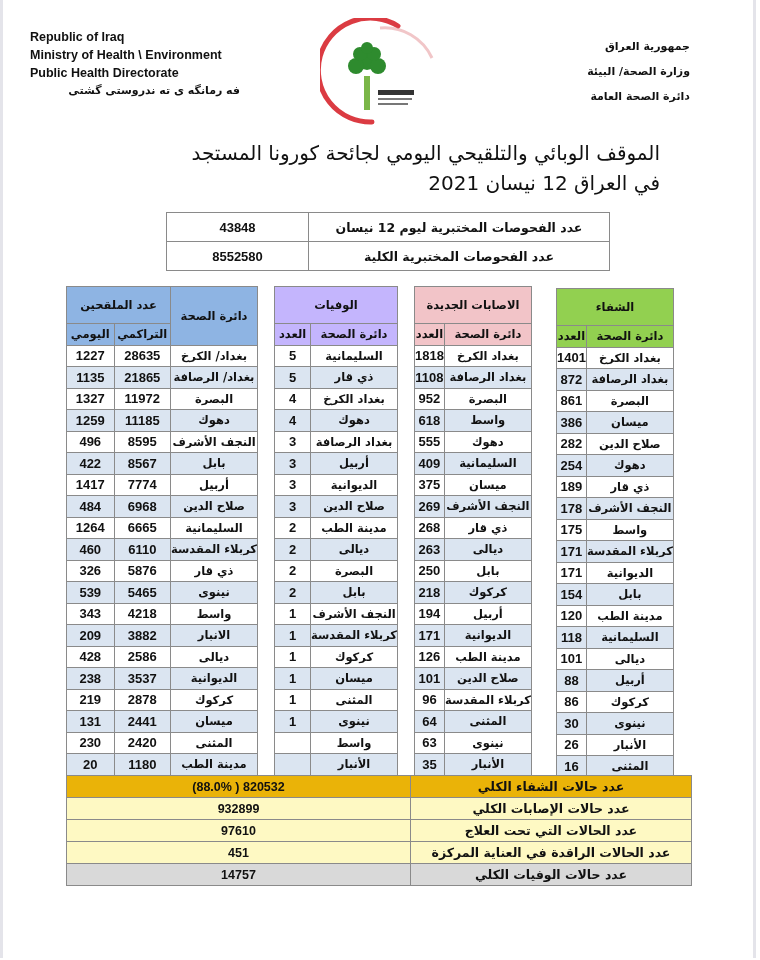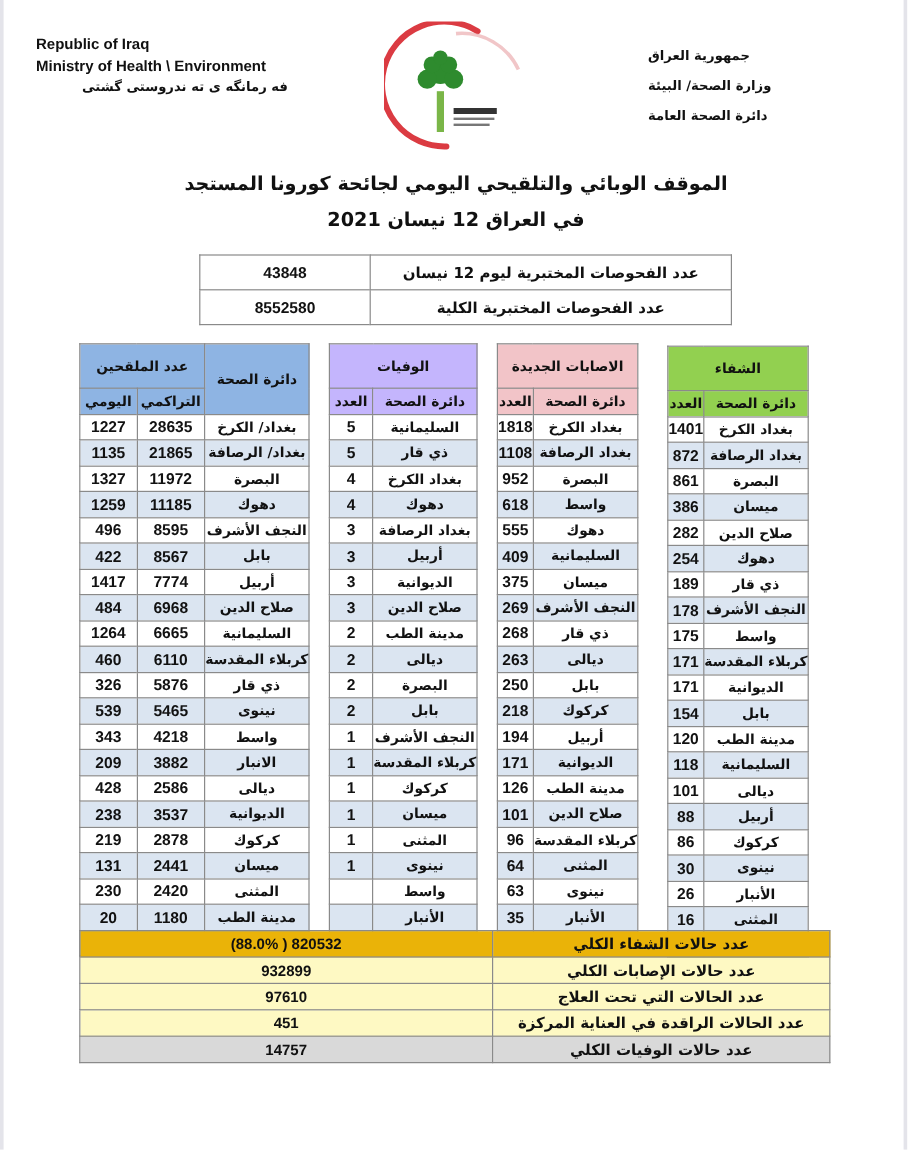--- a/index.html
+++ b/index.html
@@ -1,22 +1,22 @@
 <!DOCTYPE html>
 <html><head>
 <meta charset="utf-8">
 <style>
   html, body { margin:0; padding:0; }
   body { width:760px; height:960px; background:#ffffff; position:relative; overflow:hidden;
          font-family:"DejaVu Sans", sans-serif; color:#111; }
   .frame { position:absolute; left:0; top:0; width:756px; height:958px; border-left:3px solid #e4e4ea; border-right:3px solid #e4e4ea; box-sizing:border-box; }
   .hdr-en { position:absolute; left:30px; top:28px; width:210px; font-family:"Liberation Sans", sans-serif; font-weight:bold; font-size:12.5px; line-height:18px; }
-  .hdr-ar { position:absolute; left:540px; top:34px; width:150px; text-align:left; direction:rtl; font-weight:bold; font-size:11px; line-height:25px; }
+  .hdr-ar { position:absolute; left:540px; top:34px; width:150px; text-align:right; direction:rtl; font-weight:bold; font-size:11px; line-height:25px; }
   .logo { position:absolute; left:320px; top:18px; width:130px; height:110px; }
-  .title { position:absolute; left:100px; top:138px; width:560px; text-align:center; direction:rtl; font-weight:bold; font-size:16px; line-height:30px; }
+  .title { position:absolute; left:100px; top:138px; width:560px; direction:rtl; font-weight:normal; font-size:20px; line-height:30px; }
   table { border-collapse:collapse; position:absolute; direction:rtl; }
   td, th { border:1px solid #8a8a8a; text-align:center; font-weight:bold; font-size:11.5px; height:20.5px; padding:0; white-space:nowrap; }
   .tests { left:166px; top:212px; width:444px; }
   .tests td { height:28px; font-size:13px; }
   .tests td.lbl { width:300px; font-size:12.5px; }
   .stripe td { background:#dbe5f1; }
   .rowp td { background:#ffffff; }
   .num { font-family:"Liberation Sans", sans-serif; font-size:13px; }
   .t-rec { left:556px; top:288px; width:112px; }
   .t-rec th { background:#92d050; }
@@ -39,20 +39,21 @@
   .s-gray td { background:#d9d9d9; }
 </style>
 </head>
 <body>
 
 <div class="frame"></div>
 
 <div class="hdr-en">
   <div>Republic of Iraq</div>
   <div>Ministry of Health \ Environment</div>
+  <div>Public Health Directorate</div>
   <div style="direction:rtl;font-family:'DejaVu Sans',sans-serif;font-size:11px;">فه رمانگه ى ته ندروستى گشتى</div>
 </div>
 
 <svg class="logo" viewBox="0 0 130 110">
   <path d="M78 8 A52 52 0 1 0 52 104" fill="none" stroke="#d7262e" stroke-width="5" stroke-linecap="round" opacity="0.9"></path>
   <path d="M60 10 A52 52 0 0 1 112 40" fill="none" stroke="#e8a0a4" stroke-width="3" opacity="0.6"></path>
   <rect x="44" y="58" width="6" height="34" fill="#7ab648"></rect>
   <circle cx="47" cy="42" r="10" fill="#2e8b2e"></circle>
   <circle cx="36" cy="48" r="8" fill="#2e8b2e"></circle>
   <circle cx="58" cy="48" r="8" fill="#2e8b2e"></circle>

